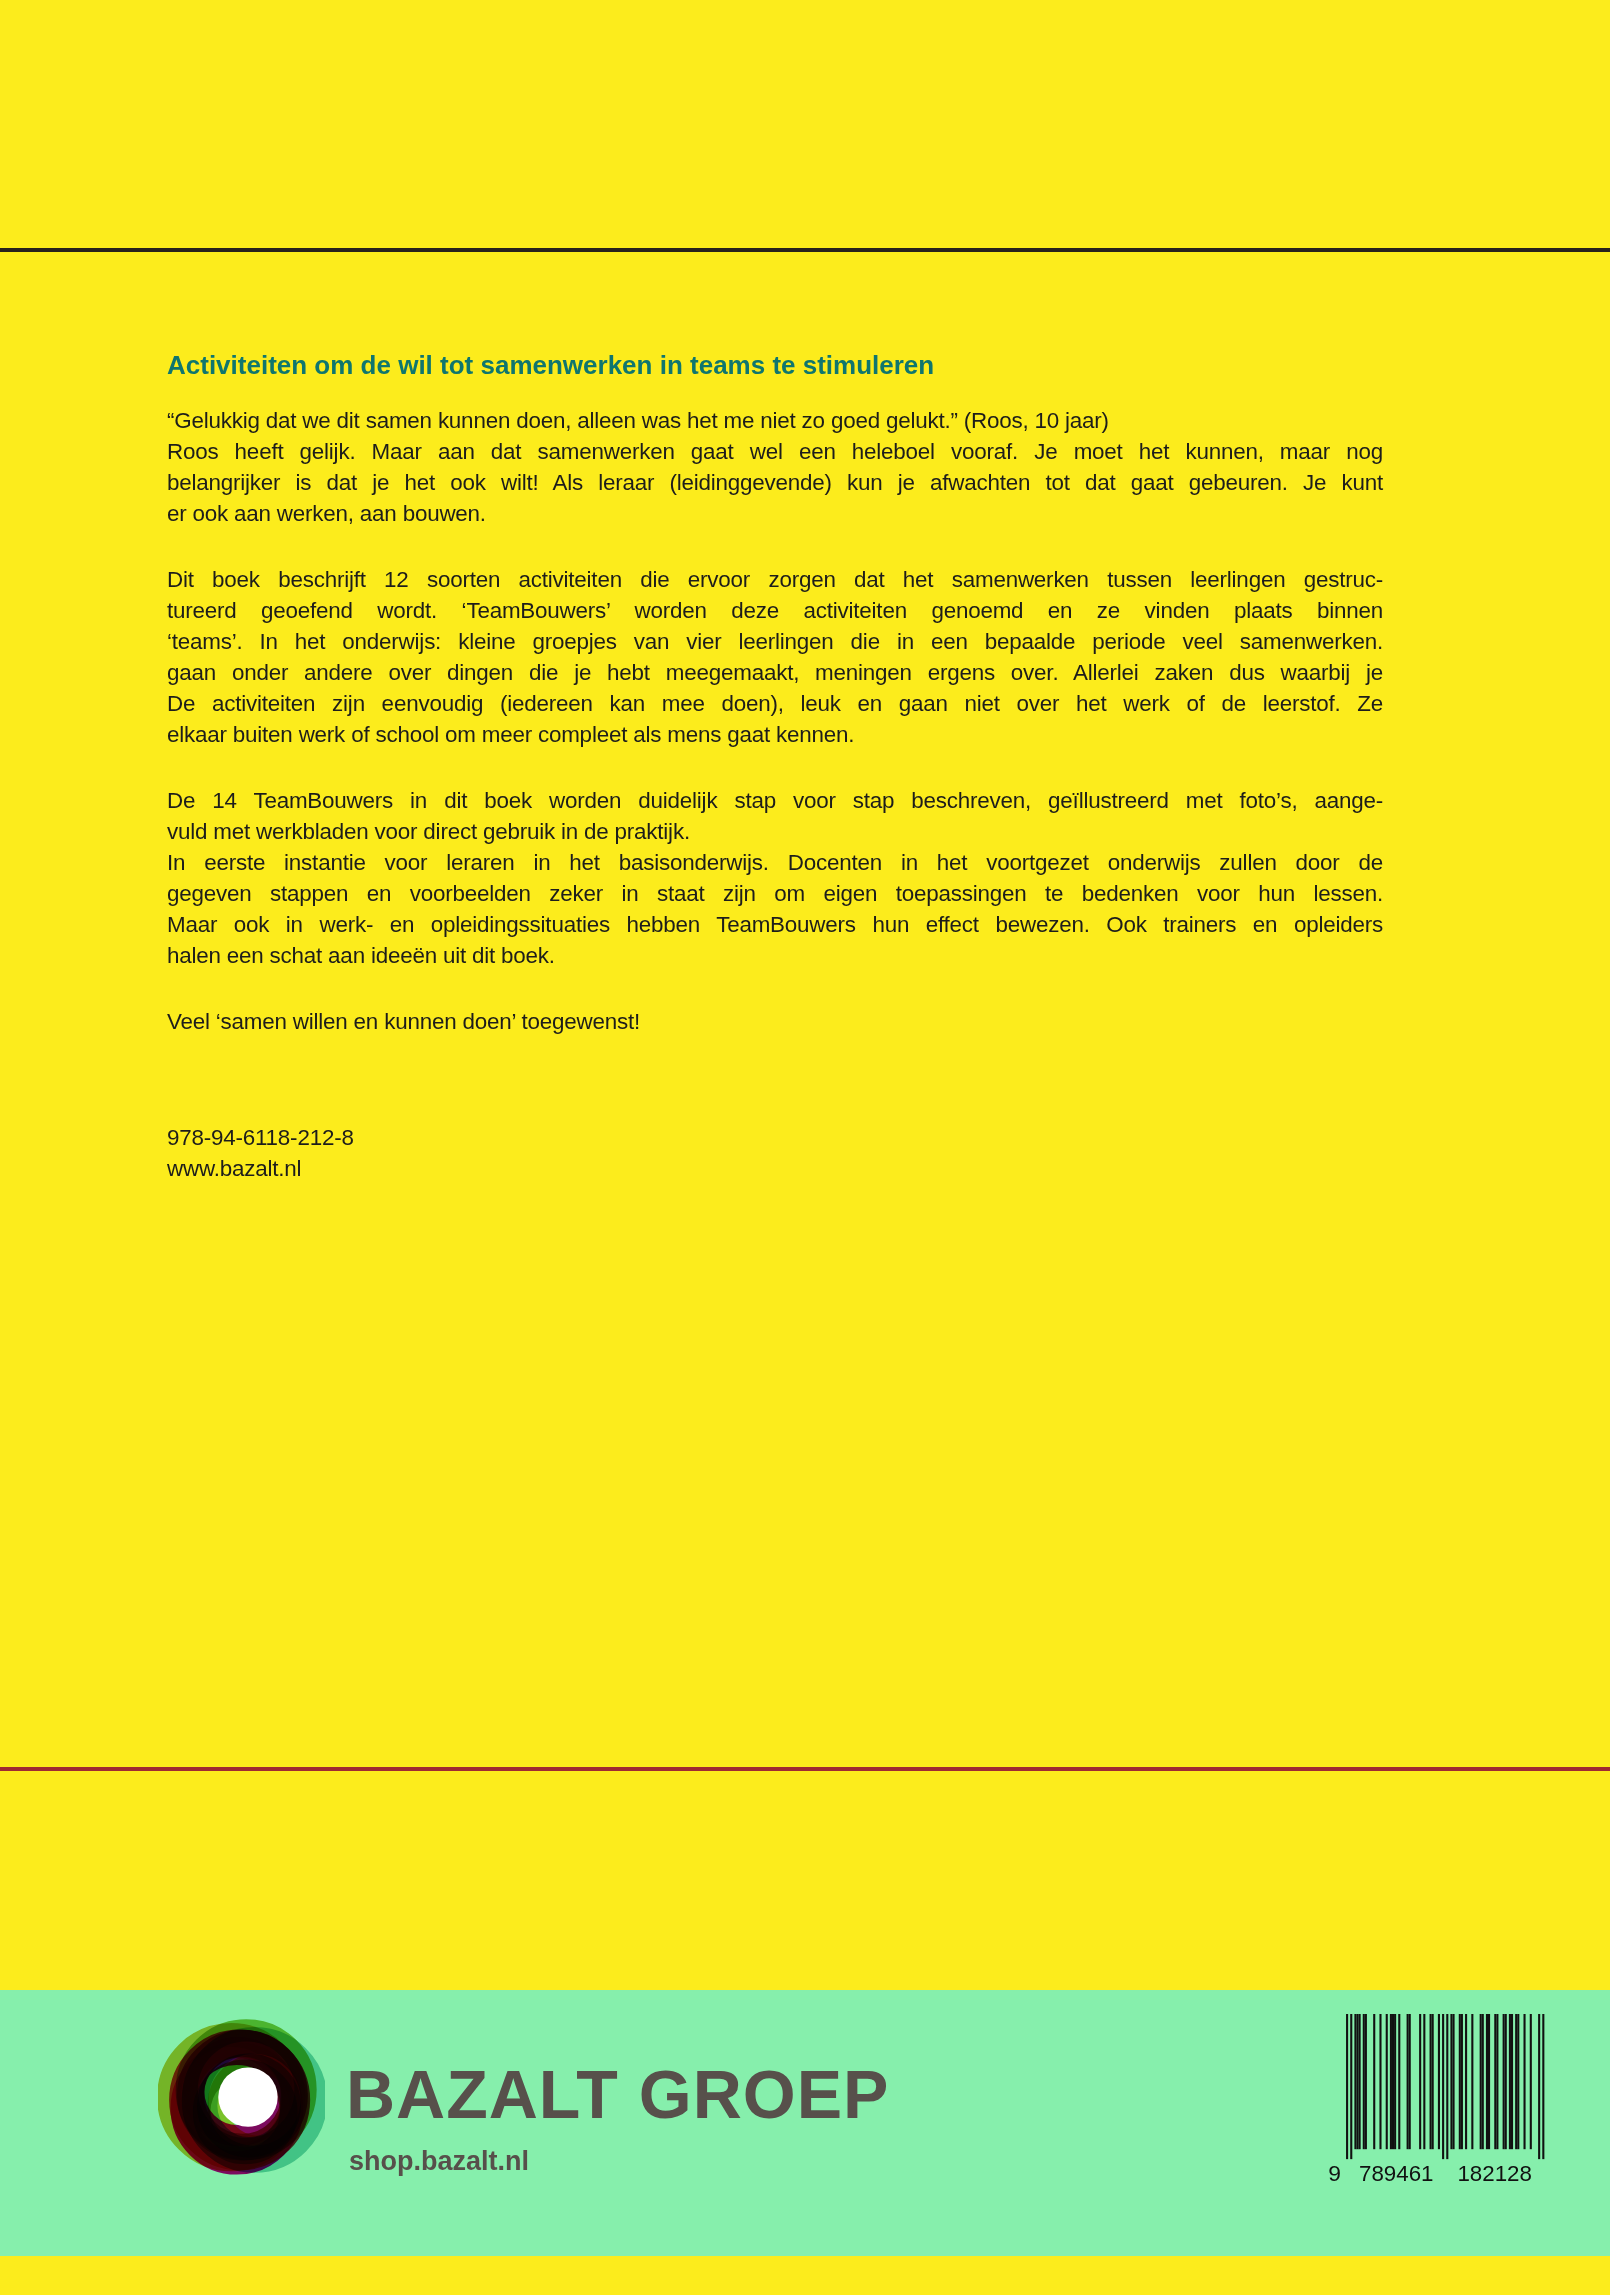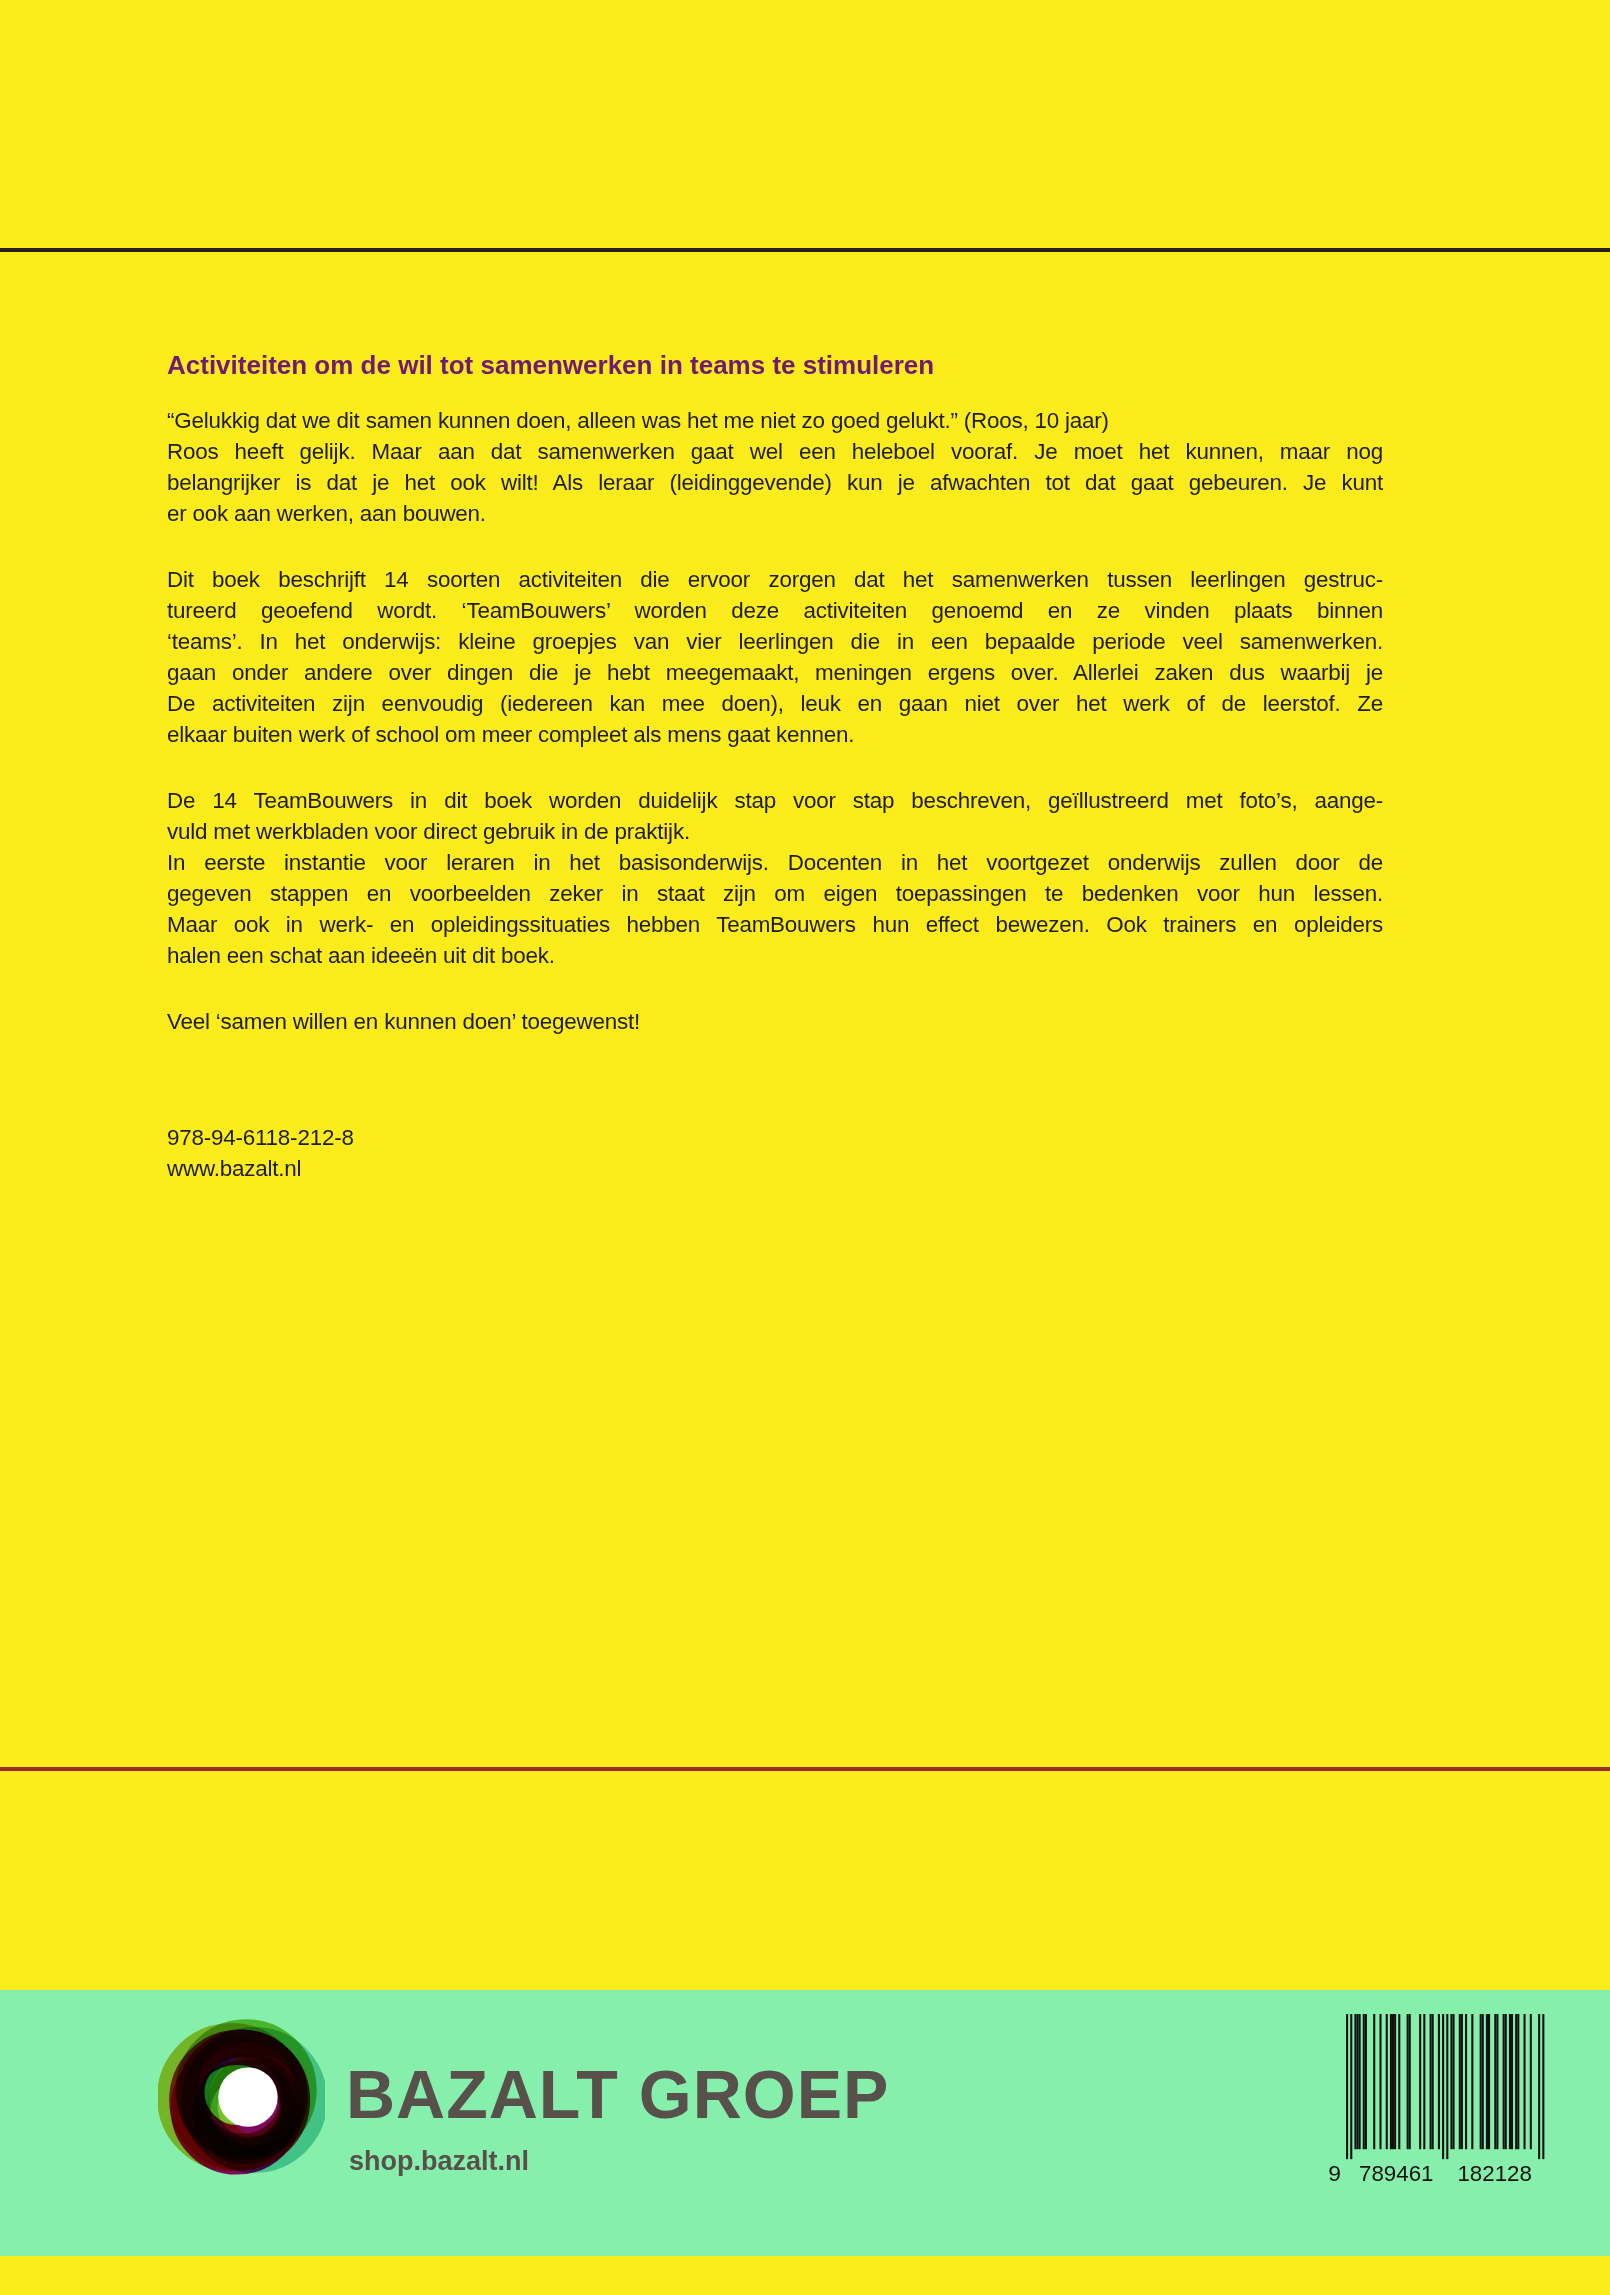--- a/index.html
+++ b/index.html
@@ -19,21 +19,21 @@
     left: 167px; top: 350px;
     width: 1216px;
     color: #1d1d1b;
   }
   .cover-title {
     font-size: 26px; line-height: 31px; font-weight: bold;
     color: #b02a30;
   }
   .cover-subtitle {
     font-size: 26px; line-height: 31px; font-weight: bold;
-    color: #701a75;
+    color: #0f766e;
   }
   .paragraph { margin-top: 35px; }
   .paragraph:first-of-type { margin-top: 24px; }
   .line {
     font-size: 22.4px; line-height: 31px;
     letter-spacing: -0.2px;
     white-space: nowrap;
   }
   .line.just {
     white-space: normal;
@@ -80,21 +80,21 @@
 <div id="text-column">
   <div class="cover-subtitle">Activiteiten om de wil tot samenwerken in teams te stimuleren</div>
   <div id="paragraphs">
       <div class="paragraph">
         <div class="line">“Gelukkig dat we dit samen kunnen doen, alleen was het me niet zo goed gelukt.” (Roos, 10 jaar)</div>
         <div class="line just">Roos heeft gelijk. Maar aan dat samenwerken gaat wel een heleboel vooraf. Je moet het kunnen, maar nog</div>
         <div class="line just">belangrijker is dat je het ook wilt! Als leraar (leidinggevende) kun je afwachten tot dat gaat gebeuren. Je kunt</div>
         <div class="line">er ook aan werken, aan bouwen.</div>
       </div>
       <div class="paragraph">
-        <div class="line just">Dit boek beschrijft 14 soorten activiteiten die ervoor zorgen dat het samenwerken tussen leerlingen gestruc-</div>
+        <div class="line just">Dit boek beschrijft 12 soorten activiteiten die ervoor zorgen dat het samenwerken tussen leerlingen gestruc-</div>
         <div class="line just">tureerd geoefend wordt. ‘TeamBouwers’ worden deze activiteiten genoemd en ze vinden plaats binnen</div>
         <div class="line just">‘teams’. In het onderwijs: kleine groepjes van vier leerlingen die in een bepaalde periode veel samenwerken.</div>
         <div class="line just">gaan onder andere over dingen die je hebt meegemaakt, meningen ergens over. Allerlei zaken dus waarbij je</div>
         <div class="line just">De activiteiten zijn eenvoudig (iedereen kan mee doen), leuk en gaan niet over het werk of de leerstof. Ze</div>
         <div class="line">elkaar buiten werk of school om meer compleet als mens gaat kennen.</div>
       </div>
       <div class="paragraph">
         <div class="line just">De 14 TeamBouwers in dit boek worden duidelijk stap voor stap beschreven, geïllustreerd met foto’s, aange-</div>
         <div class="line">vuld met werkbladen voor direct gebruik in de praktijk.</div>
         <div class="line just">In eerste instantie voor leraren in het basisonderwijs. Docenten in het voortgezet onderwijs zullen door de</div>

